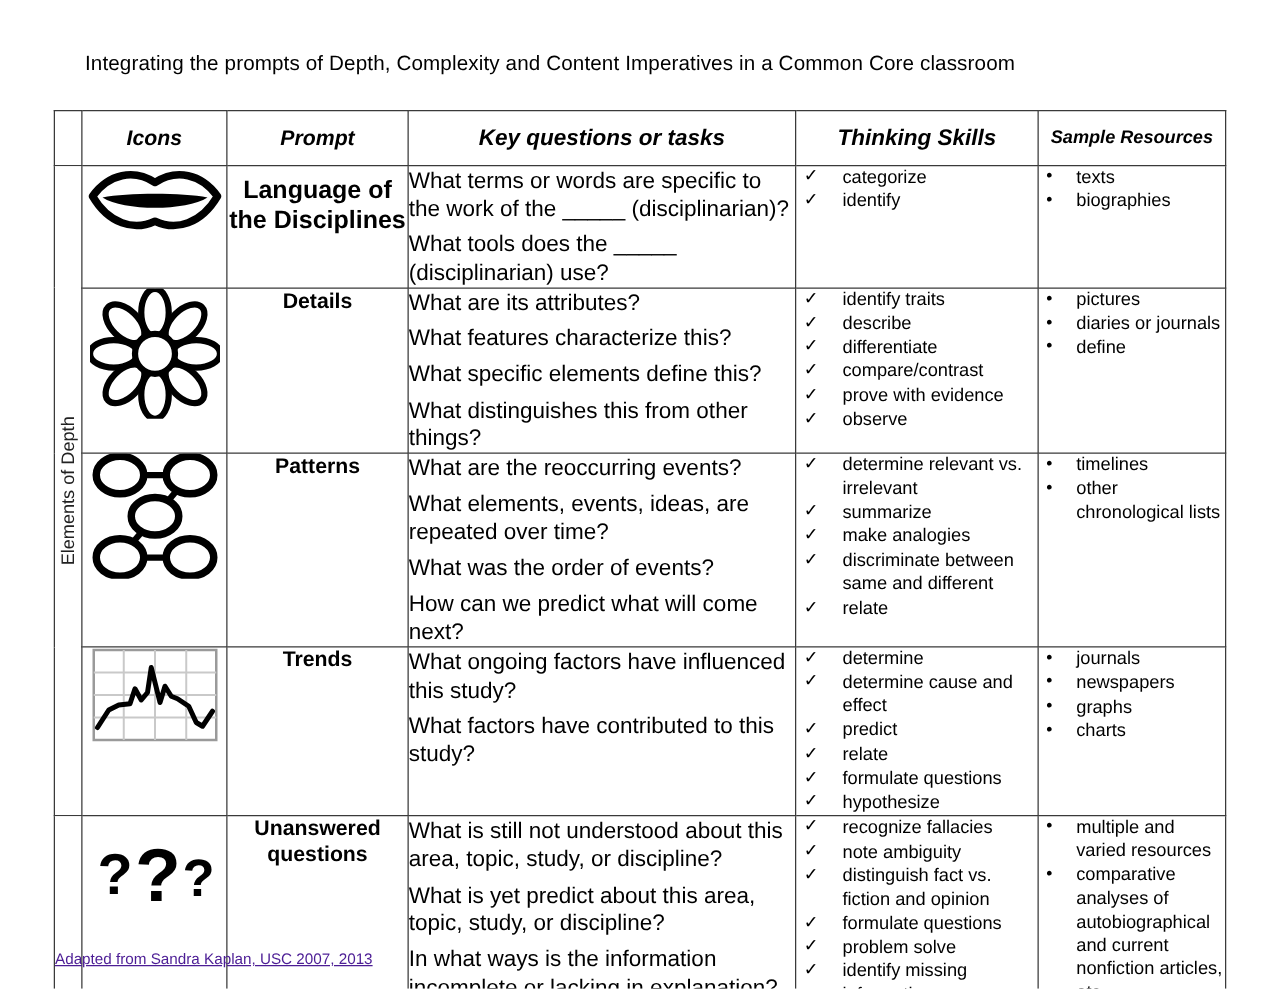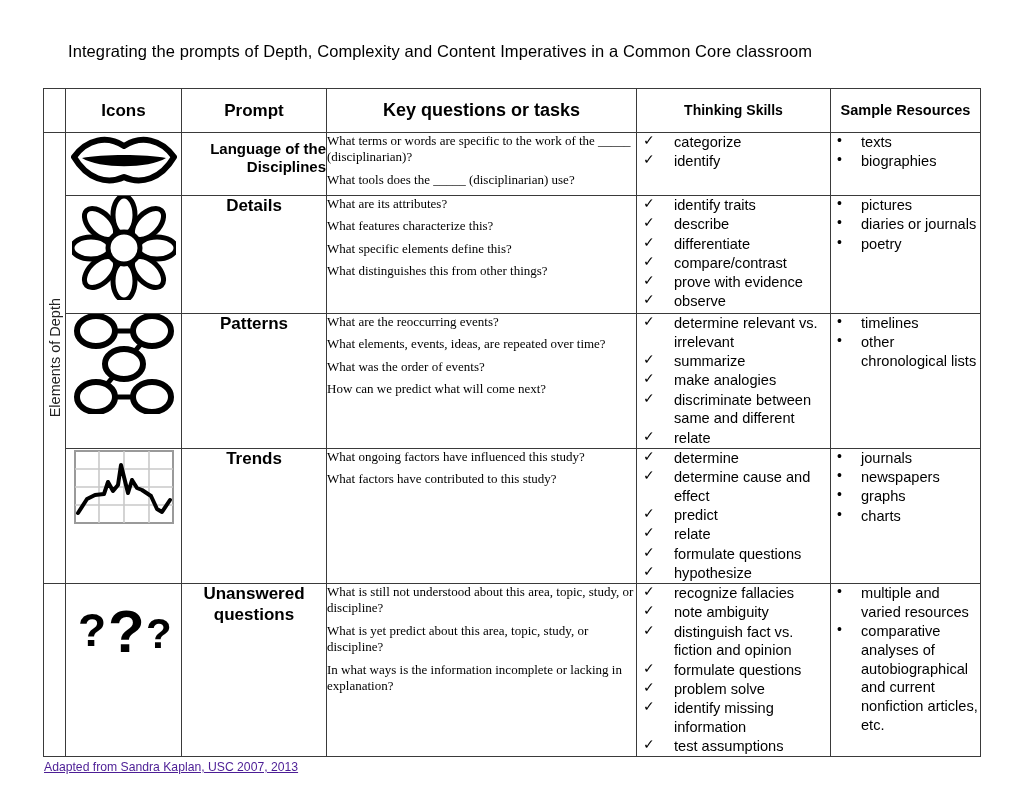--- a/index.html
+++ b/index.html
@@ -49,28 +49,29 @@
   col.c-prompt{ width: 145px; }
   col.c-keyq  { width: 310px; }
   col.c-think { width: 194px; }
   col.c-res   { width: 150px; }
 
   
   tr.head td, tr.head th {
     height: 44px;
     text-align: center;
     vertical-align: middle;
+    font-style: italic;
     font-weight: bold;
     padding: 2px 4px;
     line-height: 1.12;
   }
   .h-icons   { font-size: 17px; }
   .h-prompt  { font-size: 17px; }
   .h-keyq    { font-size: 18px; }
-  .h-think   { font-size: 14px; }
+  .h-think   { font-size: 18px; }
   .h-res     { font-size: 14.5px; margin-top: 31px; }
   .head-side { background: #ffffff; border-bottom: 1px solid #3a3a3a !important; }
 
   
   td.side-band {
     background: #d4d4d4;
     padding: 0;
     position: relative;
   }
   .vert-label {
@@ -98,28 +99,27 @@
   td.icon-cell svg { display: block; margin: 0 auto; }
 
   
   td.prompt-cell {
     text-align: center;
     font-weight: bold;
     font-size: 17px;
     line-height: 1.22;
     padding: 6px 2px 4px 2px;
   }
-  td.prompt-cell.lang { font-size: 15px; padding-top: 7px; text-align: right; }
+  td.prompt-cell.lang { font-size: 20px; padding-top: 7px; }
 
   
   td.keyq-cell {
     padding: 5px 2px 4px 4px;
-    font-size: 13px;
+    font-size: 18px;
     line-height: 1.26;
-    font-family: Liberation Serif, serif;
   }
   td.keyq-cell p { margin: 0 0 6px 0; }
   td.keyq-cell p:last-child { margin-bottom: 0; }
 
   
   td.list-cell {
     padding: 5px 2px 4px 2px;
     font-size: 14.6px;
     line-height: 1.285;
   }
@@ -250,21 +250,21 @@
             <li><span class="mk">✓</span><span>differentiate</span></li>
             <li><span class="mk">✓</span><span>compare/contrast</span></li>
             <li><span class="mk">✓</span><span>prove with evidence</span></li>
             <li><span class="mk">✓</span><span>observe</span></li>
           </ul>
         </td>
         <td class="list-cell">
           <ul class="bullist">
             <li><span class="mk">•</span><span>pictures</span></li>
             <li><span class="mk">•</span><span>diaries or journals</span></li>
-            <li><span class="mk">•</span><span>poetry</span></li>
+            <li><span class="mk">•</span><span>define</span></li>
           </ul>
         </td>
       </tr>
 
       <tr>
         <td class="icon-cell" style="height:123px;">
           <span>
             <svg width="104" height="100" viewBox="0 0 104 100" aria-hidden="true">
               <g stroke="#000" stroke-width="5" fill="none">
                 <line x1="24" y1="17" x2="80" y2="17"></line>

